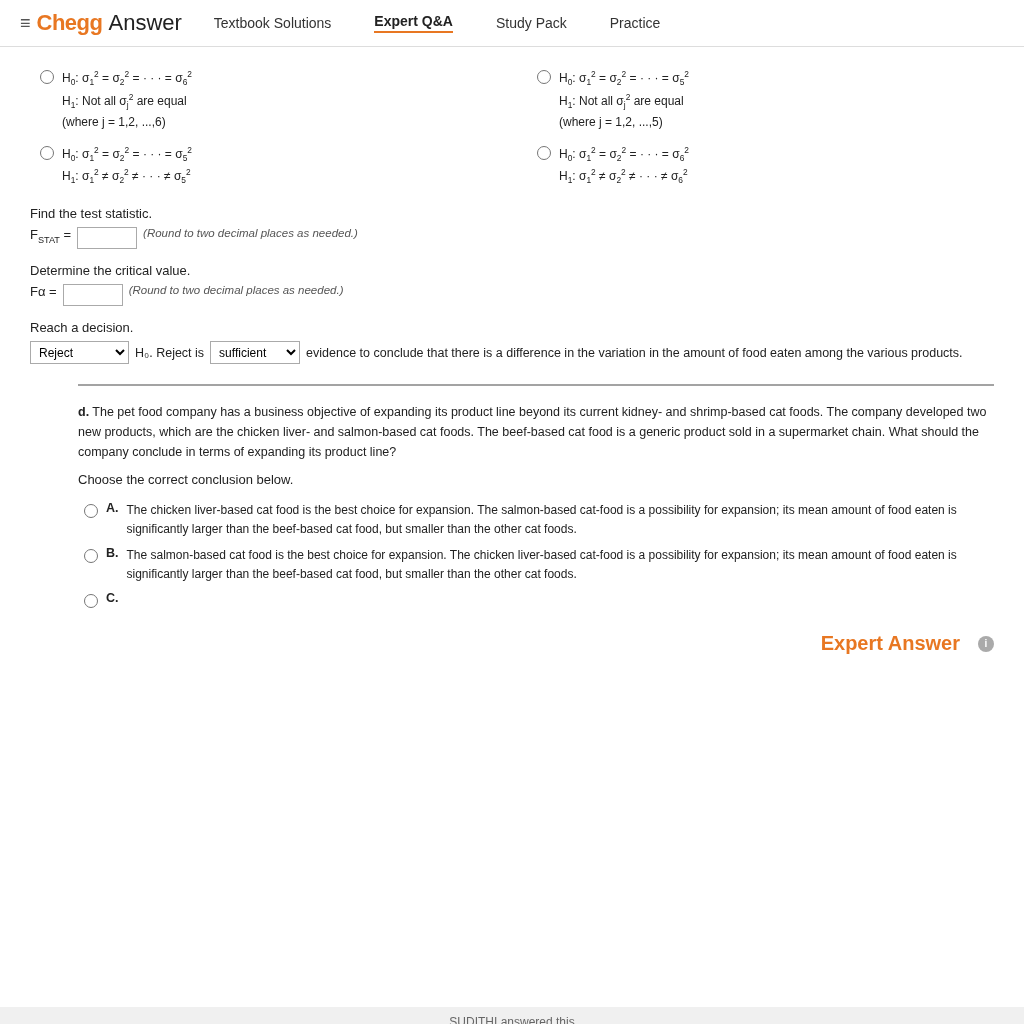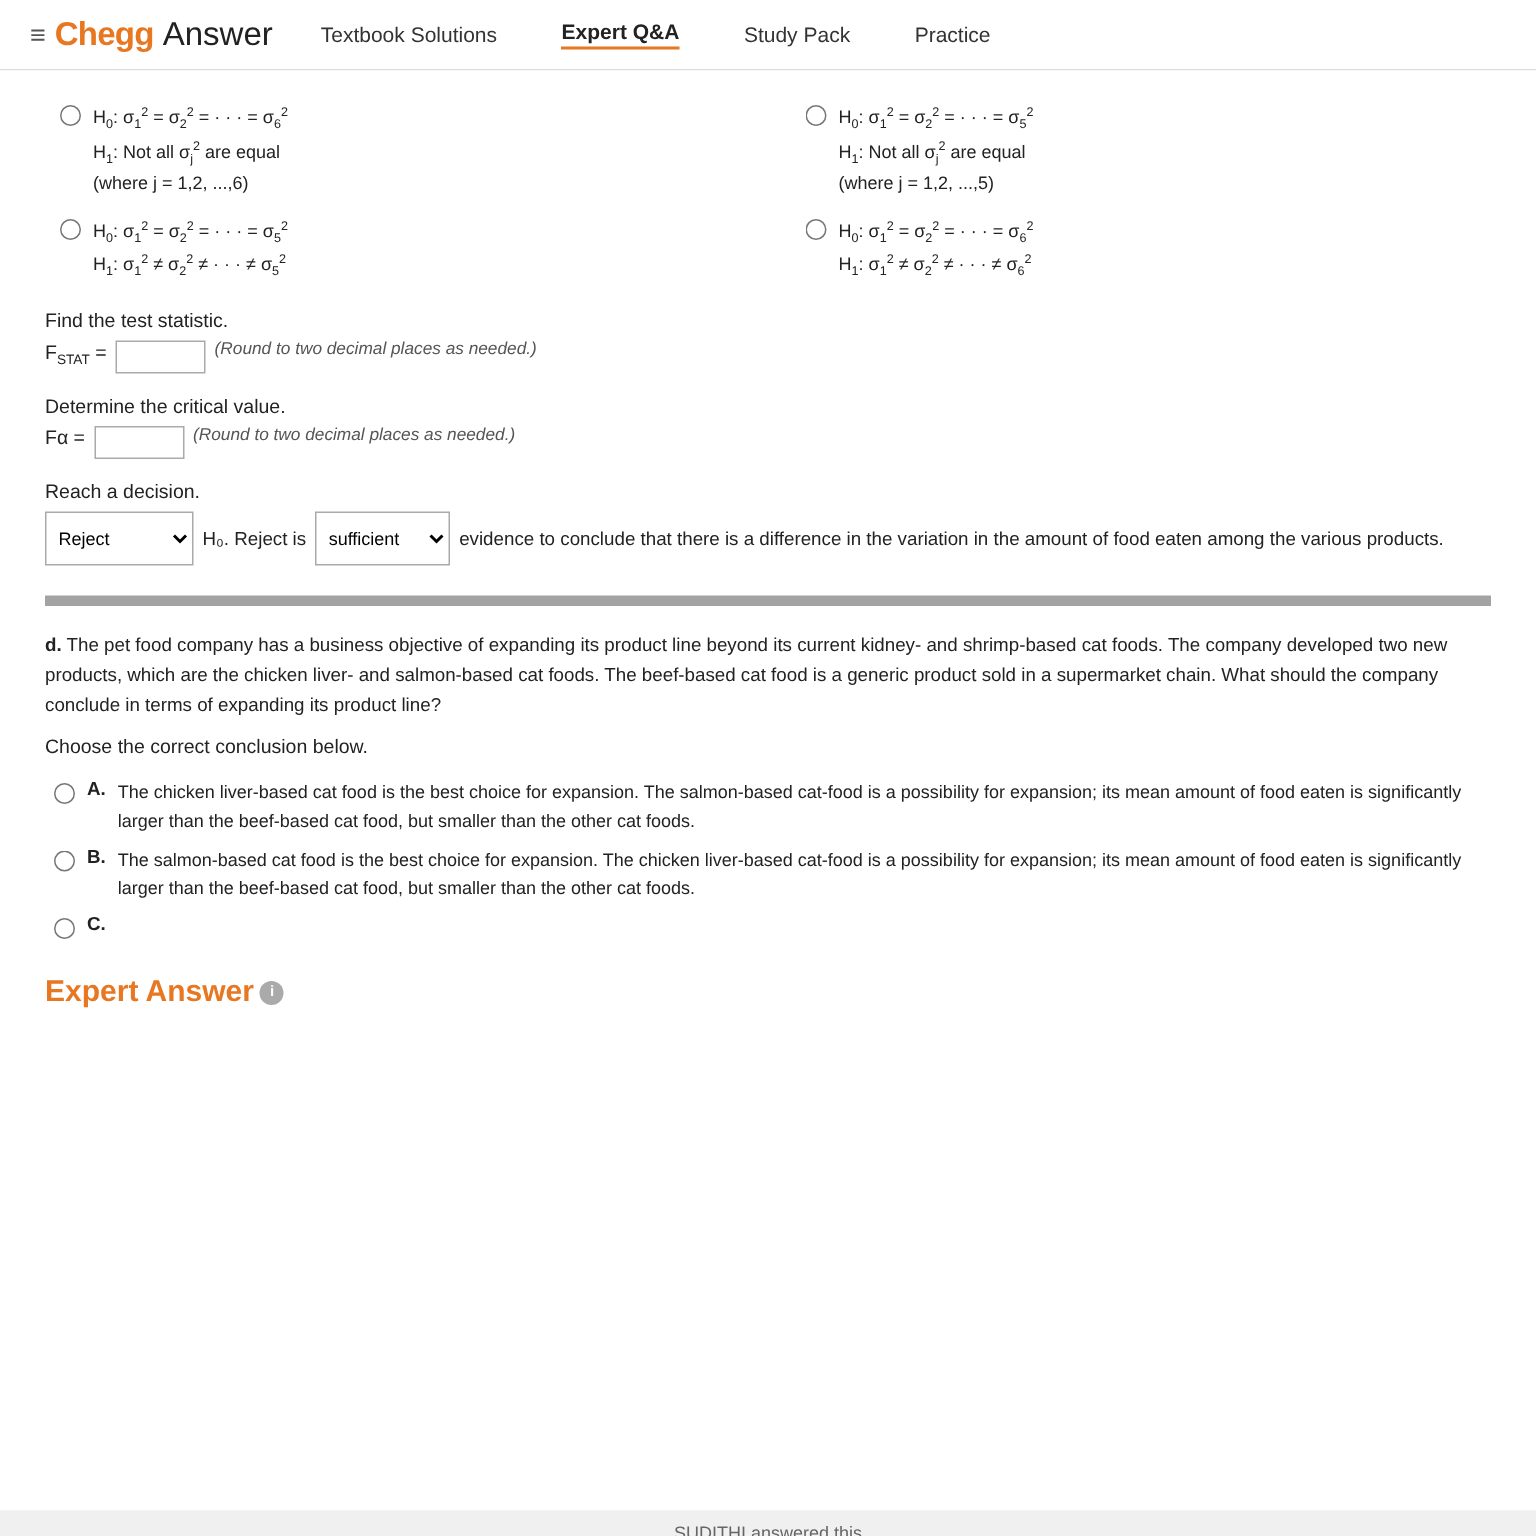--- a/index.html
+++ b/index.html
@@ -140,36 +140,37 @@
 
     
     .decision-row {
       display: flex;
       align-items: center;
       gap: 6px;
       flex-wrap: wrap;
       margin-top: 6px;
     }
     .decision-select {
-      height: 36px;
+      height: 23px;
       border: 1px solid #aaa;
       font-size: 12px;
       padding: 0 4px;
       background: #fff;
       min-width: 90px;
     }
     .decision-text {
       font-size: 12.5px;
     }
 
     
     .section-d {
       margin-top: 20px;
-      border-top: 7px solid #a3a3a3;
+      border-top: 2px solid #a3a3a3;
       padding-top: 16px;
+      margin-left: 48px;
     }
     .section-d-text {
       font-size: 12.5px;
       line-height: 1.6;
       margin-bottom: 10px;
     }
     .options-list {
       margin-left: 6px;
     }
     .option-row {
@@ -213,21 +214,22 @@
     .expert-answer {
       margin-top: 14px;
       padding-top: 10px;
     }
     .expert-title {
       font-size: 20px;
       font-weight: 700;
       color: #e87722;
       display: flex;
       align-items: center;
-      gap: 4px;
+      gap: 18px;
+      justify-content: flex-end;
     }
     .info-icon {
       width: 16px;
       height: 16px;
       border-radius: 50%;
       background: #aaa;
       color: #fff;
       font-size: 10px;
       display: inline-flex;
       align-items: center;

